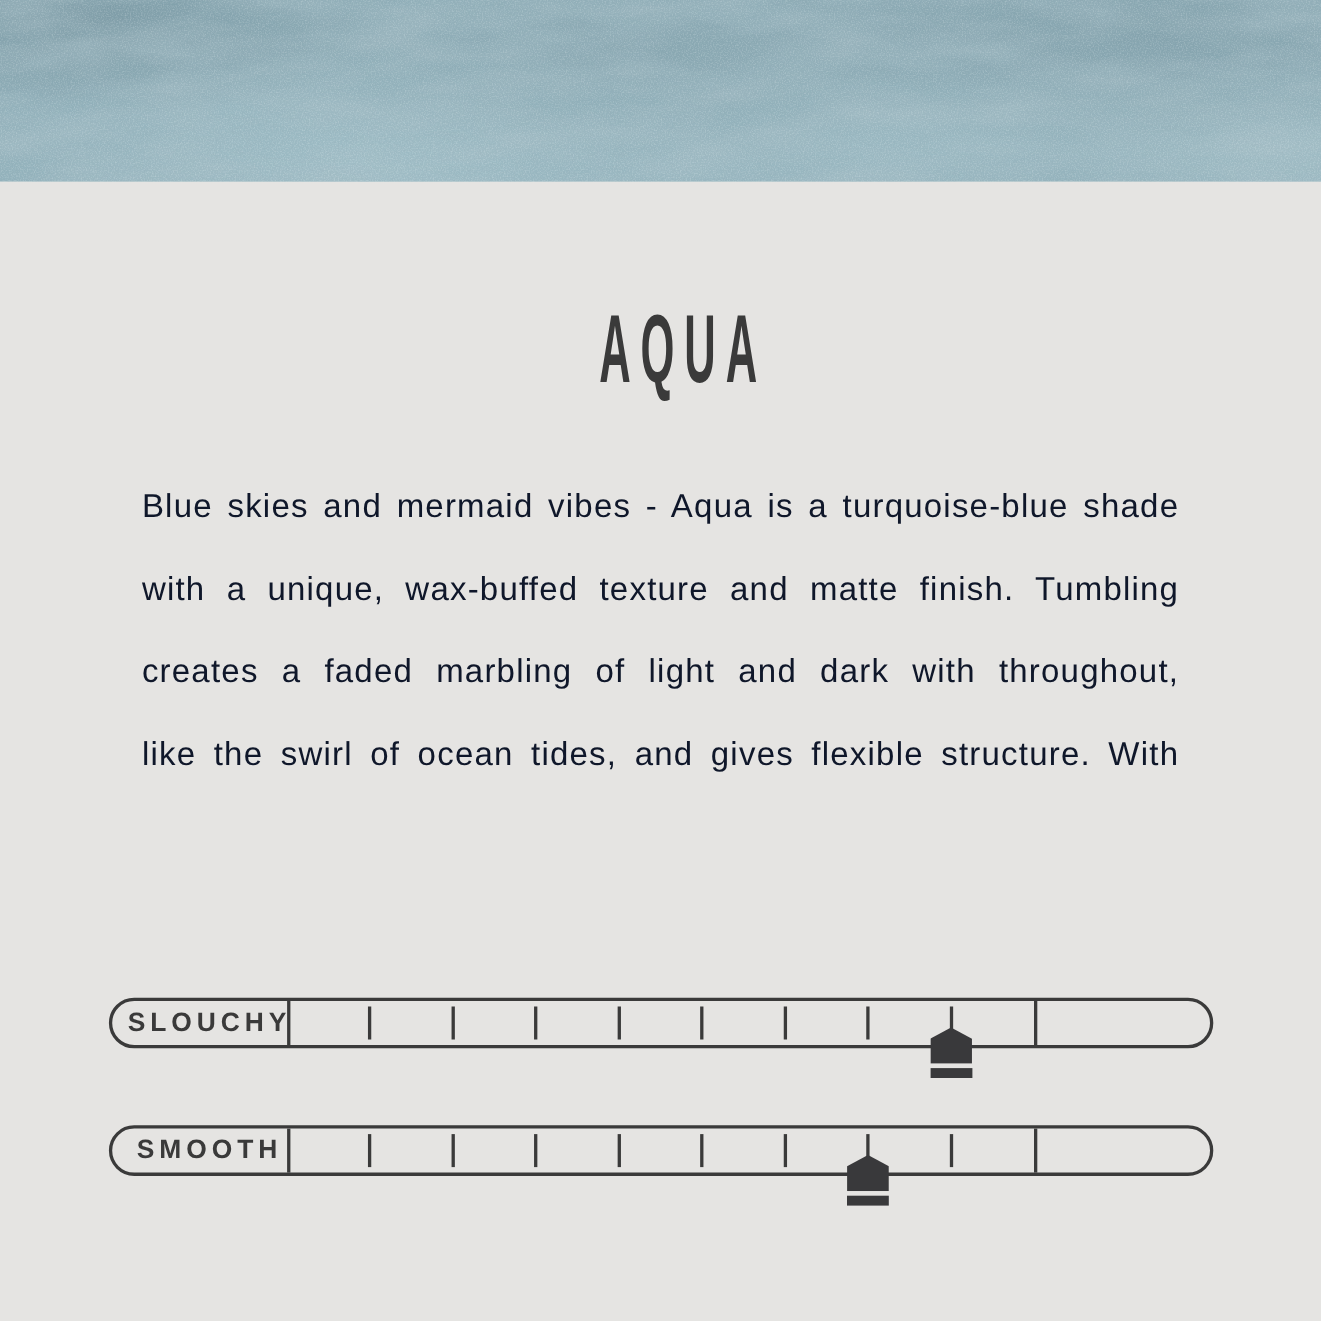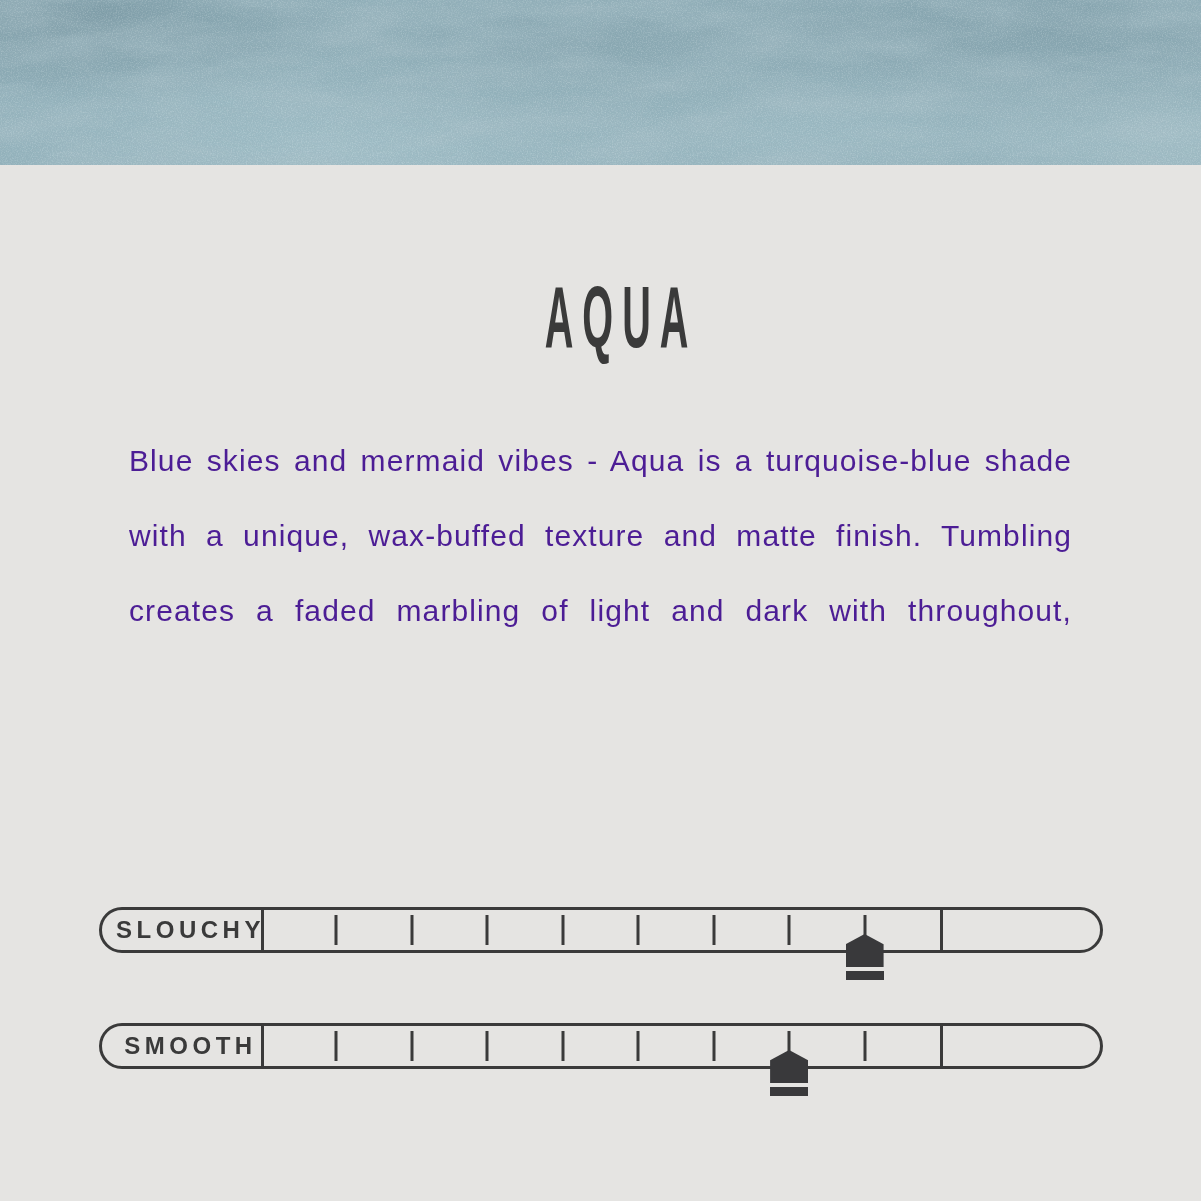--- a/index.html
+++ b/index.html
@@ -28,21 +28,21 @@
     color:#3a3a3a;white-space:nowrap;margin-left:16px;
   }
   .title .condense{
     display:inline-block;letter-spacing:20px;padding-left:20px;
     transform:scaleX(0.45);transform-origin:50% 50%;
   }
   
   .desc{
     position:absolute;left:129px;top:423px;width:943px;
     font-size:30px;line-height:75px;letter-spacing:1.1px;
-    color:#4c1d95;
+    color:#0f172a;
   }
   .desc .line{text-align:justify;text-align-last:justify;height:75px;}
   .desc .line.center{text-align:center;text-align-last:center;}
   
   .scale{
     position:absolute;left:99px;width:1004px;height:46px;
     border:3px solid #3a3a3a;border-radius:23px;box-sizing:border-box;
     background:transparent;
   }
   .scale.first{top:907px;}
@@ -101,20 +101,21 @@
 </div>
 
 <div class="title">
   <span class="condense">AQUA</span>
 </div>
 
 <div class="desc">
   <div class="line">Blue skies and mermaid vibes - Aqua is a turquoise-blue shade</div>
   <div class="line">with a unique, wax-buffed texture and matte finish. Tumbling</div>
   <div class="line">creates a faded marbling of light and dark with throughout,</div>
+  <div class="line">like the swirl of ocean tides, and gives flexible structure. With</div>
 </div>
 
 <div class="scale first">
   <div class="divider left"></div>
   <div class="divider right"></div>
   <div class="cap-label lhs">SLOUCHY</div>
 <div class="tick" style="left: 234.4px;"></div>
     <div class="tick" style="left: 309.9px;"></div>
     <div class="tick" style="left: 385.3px;"></div>
     <div class="tick" style="left: 460.8px;"></div>

